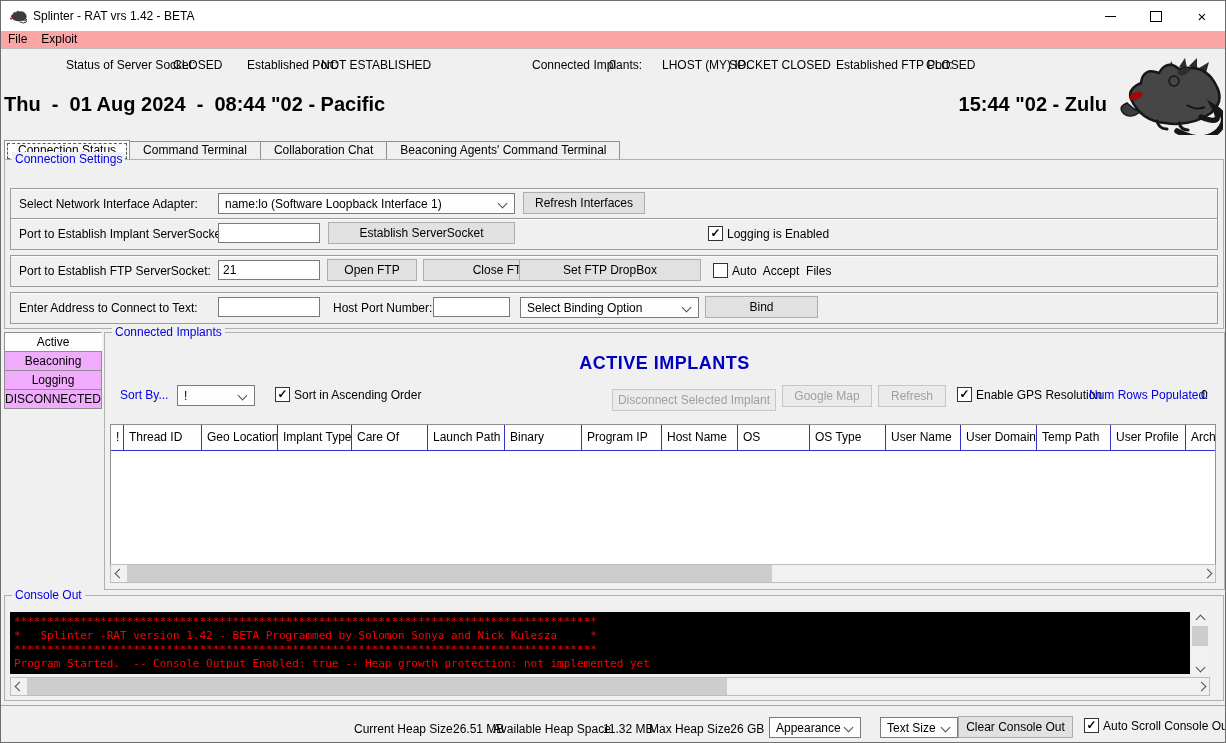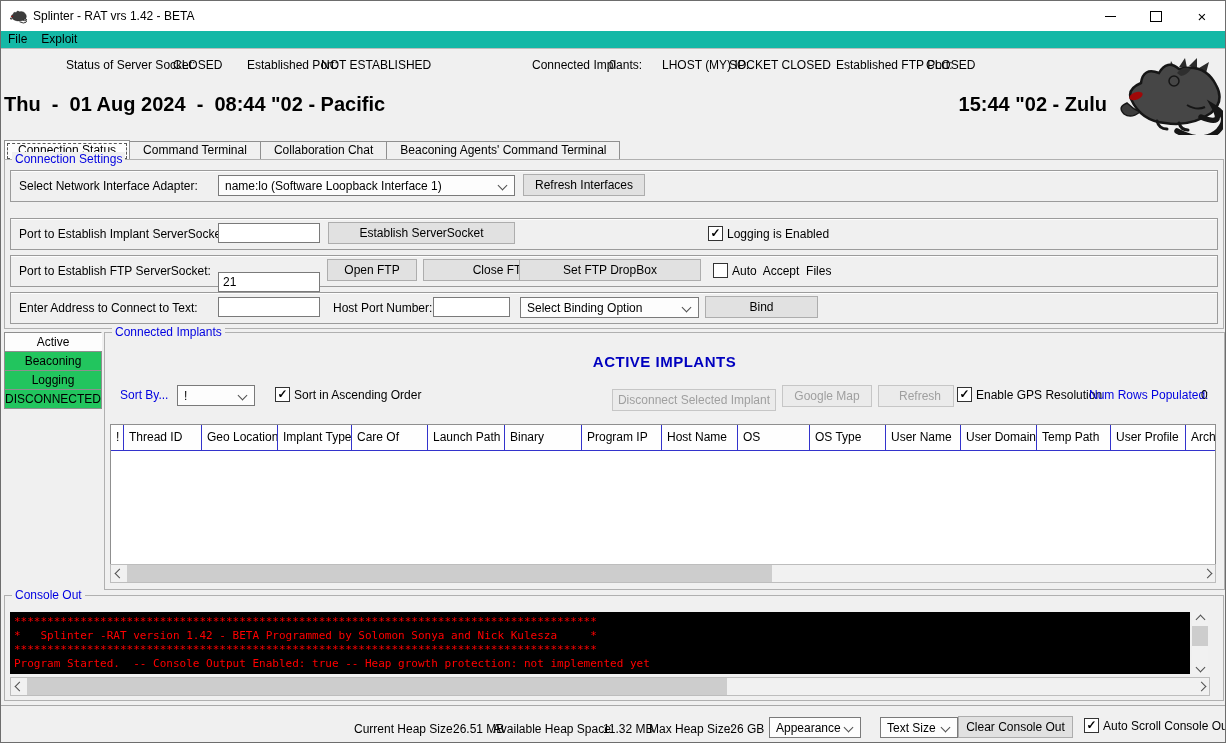--- a/index.html
+++ b/index.html
@@ -11,21 +11,21 @@
   .titlebar{position:absolute;left:0;top:0;width:100%;height:30px;background:#fff;}
   .app-icon{position:absolute;left:8px;top:6px;width:18px;height:18px;}
   .title{position:absolute;left:32px;top:8px;font-size:12px;}
   .winbtns{position:absolute;right:0;top:0;height:30px;display:flex;}
   .winbtn{width:46px;height:30px;display:flex;align-items:center;justify-content:center;}
   .mini{width:11px;height:1px;background:#000;display:block;}
   .maxi{width:10px;height:9px;border:1px solid #000;display:block;}
   .closex{font-size:15px;line-height:15px;}
 
   
-  .menubar{position:absolute;left:0;top:30px;width:100%;height:17px;background:#14b8a6;
+  .menubar{position:absolute;left:0;top:30px;width:100%;height:17px;background:#fca5a5;
            border-bottom:1px solid #bdbdbd;display:flex;align-items:center;}
   .menu-item{padding:0 7px;height:17px;line-height:17px;}
 
   
   .statusrow{position:absolute;left:0;top:48px;width:100%;height:20px;}
   .status-field{position:absolute;top:9px;white-space:pre;}
   .status-value{position:absolute;top:0;white-space:pre;}
 
   
   .clock{position:absolute;font-size:20px;font-weight:bold;white-space:pre;}
@@ -72,26 +72,26 @@
 
   .cb{position:absolute;width:13px;height:13px;background:#fff;border:1px solid #333;
       display:flex;align-items:center;justify-content:center;}
   .cb .mark{display:none;font-size:12px;font-weight:bold;line-height:11px;}
   .cb.checked .mark{display:block;}
   .cblabel{position:absolute;white-space:pre;}
 
   
   .sidetabs{position:absolute;left:3px;top:332px;width:98px;}
   .sidetab{height:18px;line-height:18px;text-align:center;border:1px solid #8f8f8f;
-           margin-top:-1px;background:#22c55e;}
+           margin-top:-1px;background:#f0abfc;}
   .sidetab.active{background:#fdfdfd;border-right:1px solid #fdfdfd;}
 
   .implantsgroup{left:103px;top:331px;width:1119px;height:256px;}
   .imp-heading{position:absolute;top:20px;left:0;width:100%;text-align:center;
-               font-size:15px;font-weight:bold;color:#0000bf;letter-spacing:.5px;}
+               font-size:18px;font-weight:bold;color:#0000bf;letter-spacing:.5px;}
   .sortlabel{position:absolute;left:15px;top:55px;color:#0000e0;}
   .numlabel{position:absolute;left:984px;top:55px;color:#0000e0;}
   .numvalue{position:absolute;left:1096px;top:55px;}
 
   
   .tablewrap{position:absolute;left:5px;top:91px;width:1104px;height:140px;
              border:1px solid #8f8f8f;background:#fff;overflow:hidden;}
   .theadrow{display:flex;height:26px;background:#fefefe;}
   .th{box-sizing:border-box;border-right:1px solid #3333cc;border-bottom:1px solid #3333cc;
       padding:5px 0 0 5px;white-space:nowrap;overflow:hidden;flex:none;}
@@ -186,42 +186,42 @@
   <div class="tabstrip">
       <div class="tab active">Connection Status</div>
       <div class="tab">Command Terminal</div>
       <div class="tab">Collaboration Chat</div>
       <div class="tab">Beaconing Agents' Command Terminal</div>
     </div>
 
   <div class="group conngroup">
     <span class="glabel">Connection Settings</span>
 
-    <div class="crow" style="top:10px;">
+    <div class="crow" style="top:28px;">
       <span class="rowlabel">Select Network Interface Adapter:</span>
       <div class="combo" style="left:207px;top:4px;width:267px;">
         <span>name:lo (Software Loopback Interface 1)</span>
         <span class="chv down"></span>
       </div>
       <div class="btn" style="left:512px;top:3px;width:120px;">Refresh Interfaces</div>
     </div>
 
     <div class="crow" style="top:58px;">
       <span class="rowlabel">Port to Establish Implant ServerSocket:</span>
       <input class="tbox" style="left: 207px; top: 4px; width: 92px;" value="">
       <div class="btn" style="left:317px;top:3px;width:185px;">Establish ServerSocket</div>
       <span class="cb checked" style="left:697px;top:7px;">
           <span class="mark">✓</span>
         </span>
       <span class="cblabel" style="left:716px;top:8px;">Logging is Enabled</span>
     </div>
 
     <div class="crow" style="top:95px;">
       <span class="rowlabel">Port to Establish FTP ServerSocket:</span>
-      <input class="tbox" style="left: 207px; top: 16px; width: 92px;" value="21">
+      <input class="tbox" style="left: 207px; top: 4px; width: 92px;" value="21">
       <div class="btn" style="left:316px;top:3px;width:88px;">Open FTP</div>
       <div class="btn" style="left:412px;top:3px;width:88px;padding-left:33px;">Close FTP</div>
       <div class="btn" style="left:508px;top:3px;width:180px;">Set FTP DropBox</div>
       <span class="cb" style="left:702px;top:7px;"></span>
       <span class="cblabel" style="left:721px;top:8px;">Auto  Accept  Files</span>
     </div>
 
     <div class="crow" style="top:132px;">
       <span class="rowlabel">Enter Address to Connect to Text:</span>
       <input class="tbox" style="left: 207px; top: 4px; width: 92px;" value="">
@@ -251,21 +251,21 @@
       <span>!</span>
       <span class="chv down"></span>
     </div>
     <span class="cb checked" style="left:170px;top:54px;">
         <span class="mark">✓</span>
       </span>
     <span class="cblabel" style="left:189px;top:55px;">Sort in Ascending Order</span>
 
     <div class="btn disabled" style="left:507px;top:56px;width:162px;">Disconnect Selected Implant</div>
     <div class="btn disabled" style="left:677px;top:52px;width:88px;">Google Map</div>
-    <div class="btn disabled" style="left:773px;top:52px;width:66px;padding-left:8px;">Refresh</div>
+    <div class="btn disabled" style="left:773px;top:52px;width:66px;">Refresh</div>
     <span class="cb checked" style="left:852px;top:54px;">
         <span class="mark">✓</span>
       </span>
     <span class="cblabel" style="left:871px;top:55px;">Enable GPS Resolution</span>
     <span class="numlabel">Num Rows Populated:</span>
     <span class="numvalue">0</span>
 
     <div class="tablewrap">
       <div class="theadrow">
           <div class="th" style="width: 13px;">!</div>

